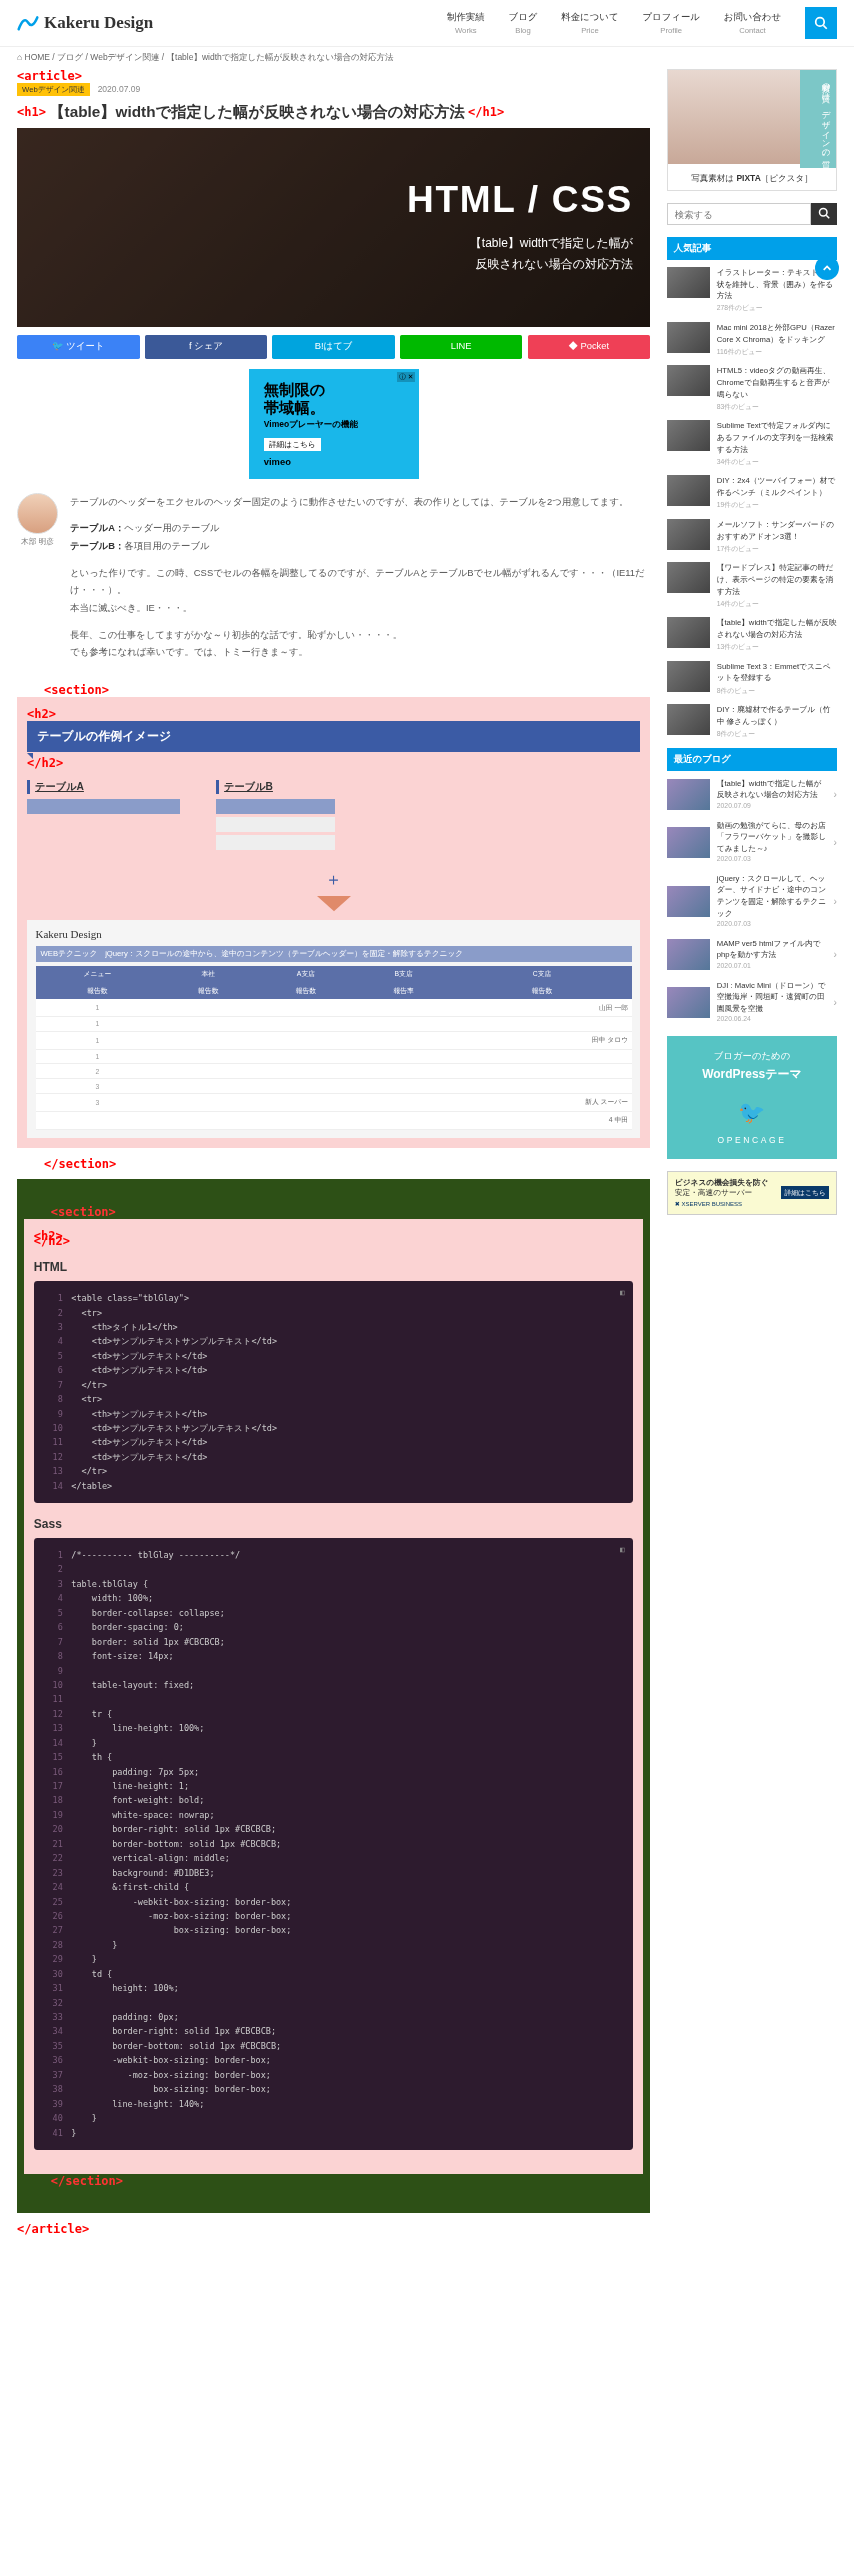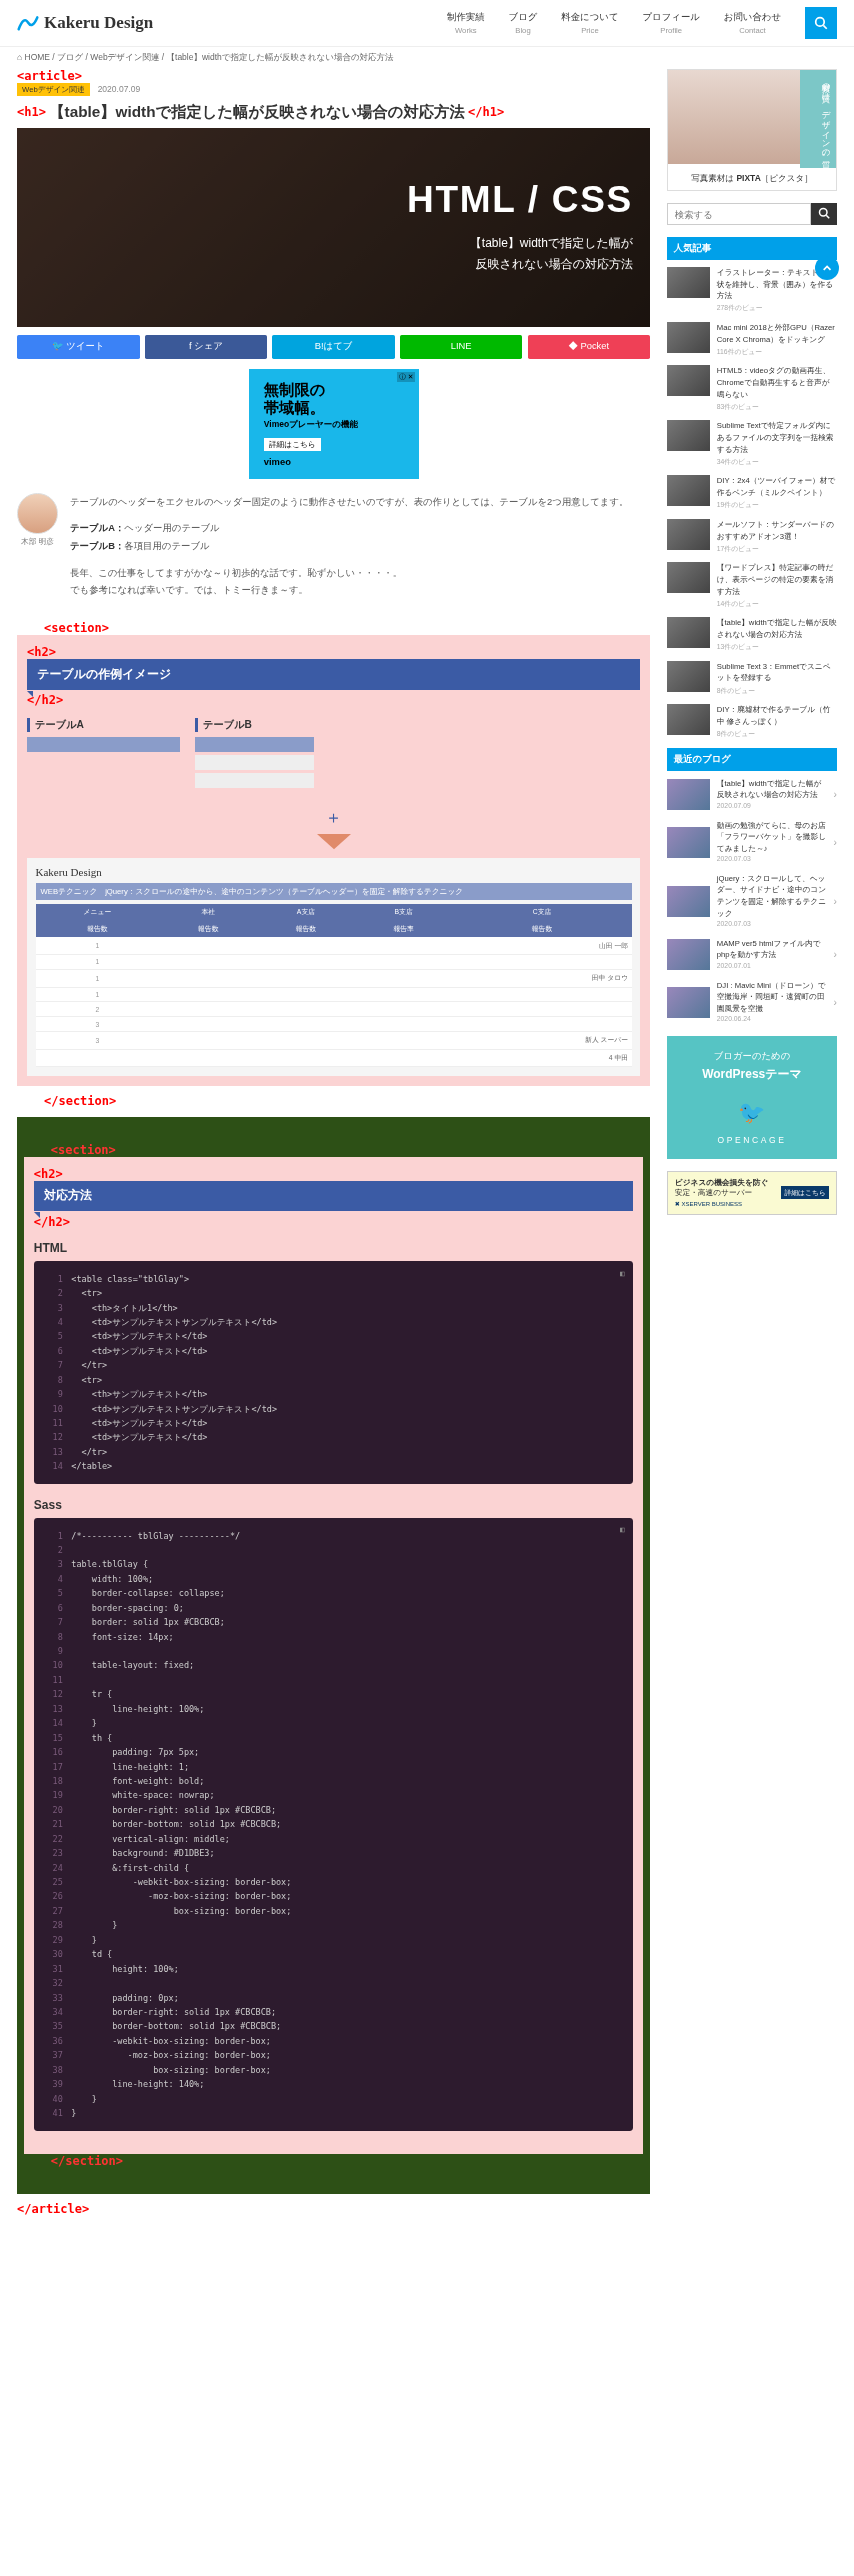--- a/index.html
+++ b/index.html
@@ -70,21 +70,21 @@
 .author-name { font-size: 7.7px; text-align: center; color: #777; margin-top: 2.6px; }
 .lead { flex: 1; font-size: 9.4px; line-height: 1.9; color: #555; }
 .lead p { margin-bottom: 8.5px; }
 .lead strong { font-weight: bold; color: #333; }
 
 
 .sec-head { background: #3b5ba5; color: #fff; padding: 6.8px 10.2px; font-size: 12px; font-weight: bold; position: relative; margin-bottom: 12px; }
 .sec-head::before { content: ""; position: absolute; left: 0; bottom: -6.8px; border: 3.4px solid transparent; border-top-color: #3b5ba5; border-right-color: #3b5ba5; }
 
 
-.ex-tables { display: flex; gap: 15px; margin: 10.2px 0 15.3px; }
+.ex-tables { display: flex; gap: 36px; margin: 10.2px 0 15.3px; text-decoration: underline; }
 .ex-col h4 { border-left: 3.4px solid #3b5ba5; padding-left: 5.1px; font-size: 10.2px; margin-bottom: 5.1px; }
 .ex-col .bar { height: 15.3px; background: #8a9cc9; margin-bottom: 2.6px; }
 .ex-col.a .bar { width: 153px; }
 .ex-col.b .bar { width: 119px; }
 .ex-col.b .cell { height: 15.3px; background: #eee; margin-bottom: 2.6px; }
 .plus-arrow { text-align: center; font-size: 17px; color: #3b5ba5; margin: 5.1px 0; }
 .down-arrow { text-align: center; margin: 5.1px 0; }
 .down-arrow svg { width: 34px; }
 
 
@@ -218,20 +218,21 @@
 
     
     <div class="author-row">
       <div>
         <div class="author-ava"></div>
         <div class="author-name">木部 明彦</div>
       </div>
       <div class="lead">
         <p>テーブルのヘッダーをエクセルのヘッダー固定のように動作させたいのですが、表の作りとしては、テーブルを2つ用意してます。</p>
         <p><strong>テーブルA：</strong><span>ヘッダー用のテーブル</span><br><strong>テーブルB：</strong><span>各項目用のテーブル</span></p>
+        <p><span>といった作りです。この時、CSSでセルの各幅を調整してるのですが、テーブルAとテーブルBでセル幅がずれるんです・・・（IE11だけ・・・）。</span><br><span>本当に滅ぶべき。IE・・・。</span></p>
         <p><span>長年、この仕事をしてますがかな～り初歩的な話です。恥ずかしい・・・・。</span><br><span>でも参考になれば幸いです。では、トミー行きま～す。</span></p>
       </div>
     </div>
 
     
     <span class="tag-label tag-section">&lt;section&gt;</span>
     <div class="pink-box">
       <div><span class="tag-label tag-h2">&lt;h2&gt;</span></div>
       <div class="sec-head">テーブルの作例イメージ</div>
       <div style="margin-top:-8.5px;margin-bottom:8.5px;"><span class="tag-label tag-h2">&lt;/h2&gt;</span></div>
@@ -333,21 +334,20 @@
       </div>
 
     </div>
     <span class="tag-label tag-section">&lt;/section&gt;</span>
 
     
     <div class="green-bg">
       <span class="tag-label tag-section" style="color:#f33">&lt;section&gt;</span>
       <div class="pink-box code-sec">
         <div><span class="tag-label tag-h2">&lt;h2&gt;</span></div>
-        <div class="sec-head">対応方法</div>
         <div style="margin-top:-8.5px;margin-bottom:8.5px;"><span class="tag-label tag-h2">&lt;/h2&gt;</span></div>
 
         <h3>HTML</h3>
         <div class="code-block"><span class="label">◧</span><span id="html-code"><span class="ln">1</span>&lt;table class="tblGlay"&gt;
 <span class="ln">2</span>  &lt;tr&gt;
 <span class="ln">3</span>    &lt;th&gt;タイトル1&lt;/th&gt;
 <span class="ln">4</span>    &lt;td&gt;サンプルテキストサンプルテキスト&lt;/td&gt;
 <span class="ln">5</span>    &lt;td&gt;サンプルテキスト&lt;/td&gt;
 <span class="ln">6</span>    &lt;td&gt;サンプルテキスト&lt;/td&gt;
 <span class="ln">7</span>  &lt;/tr&gt;

